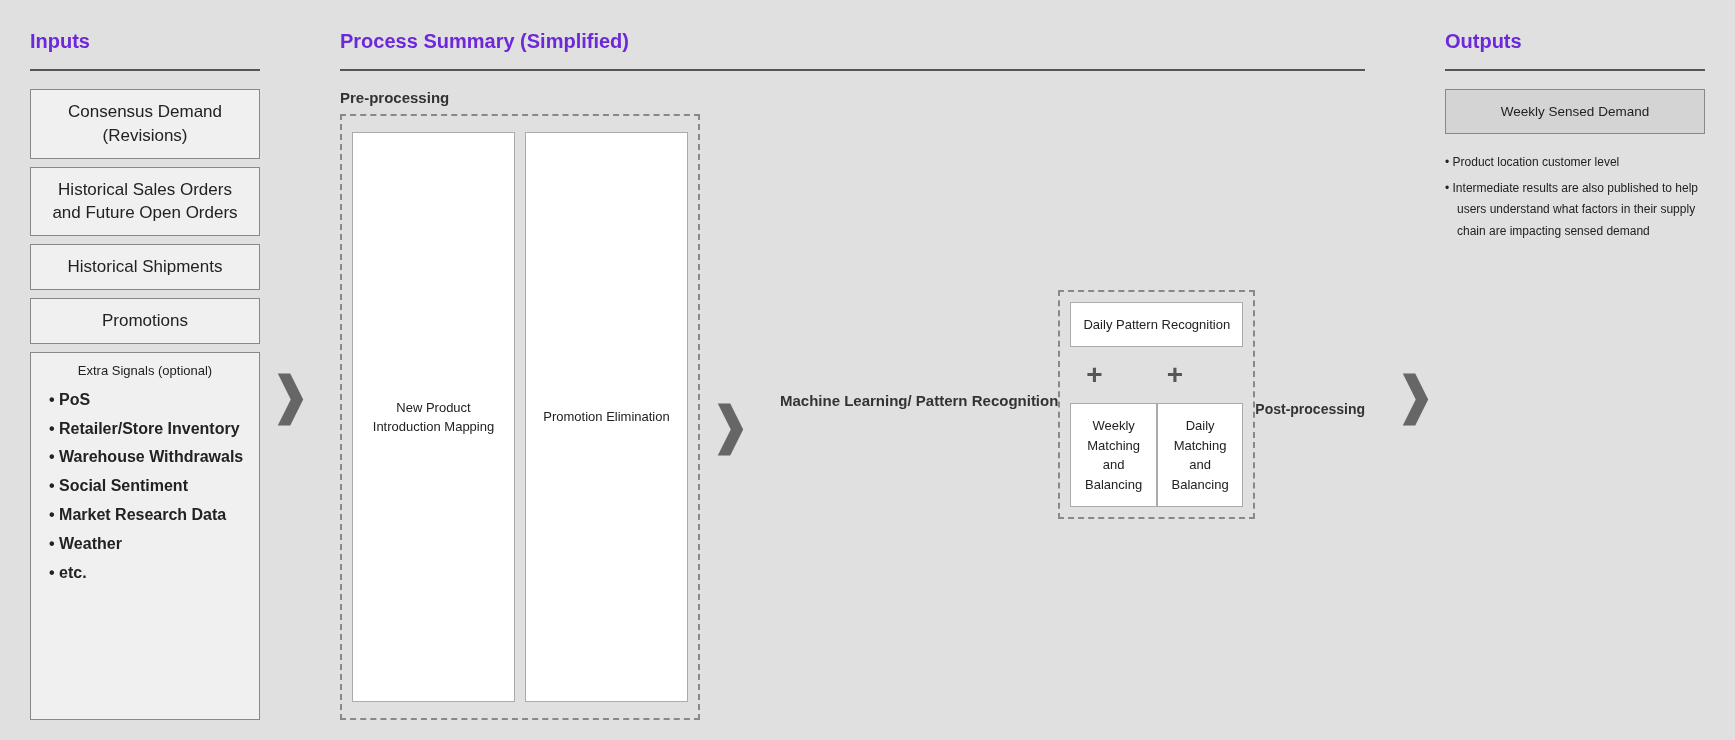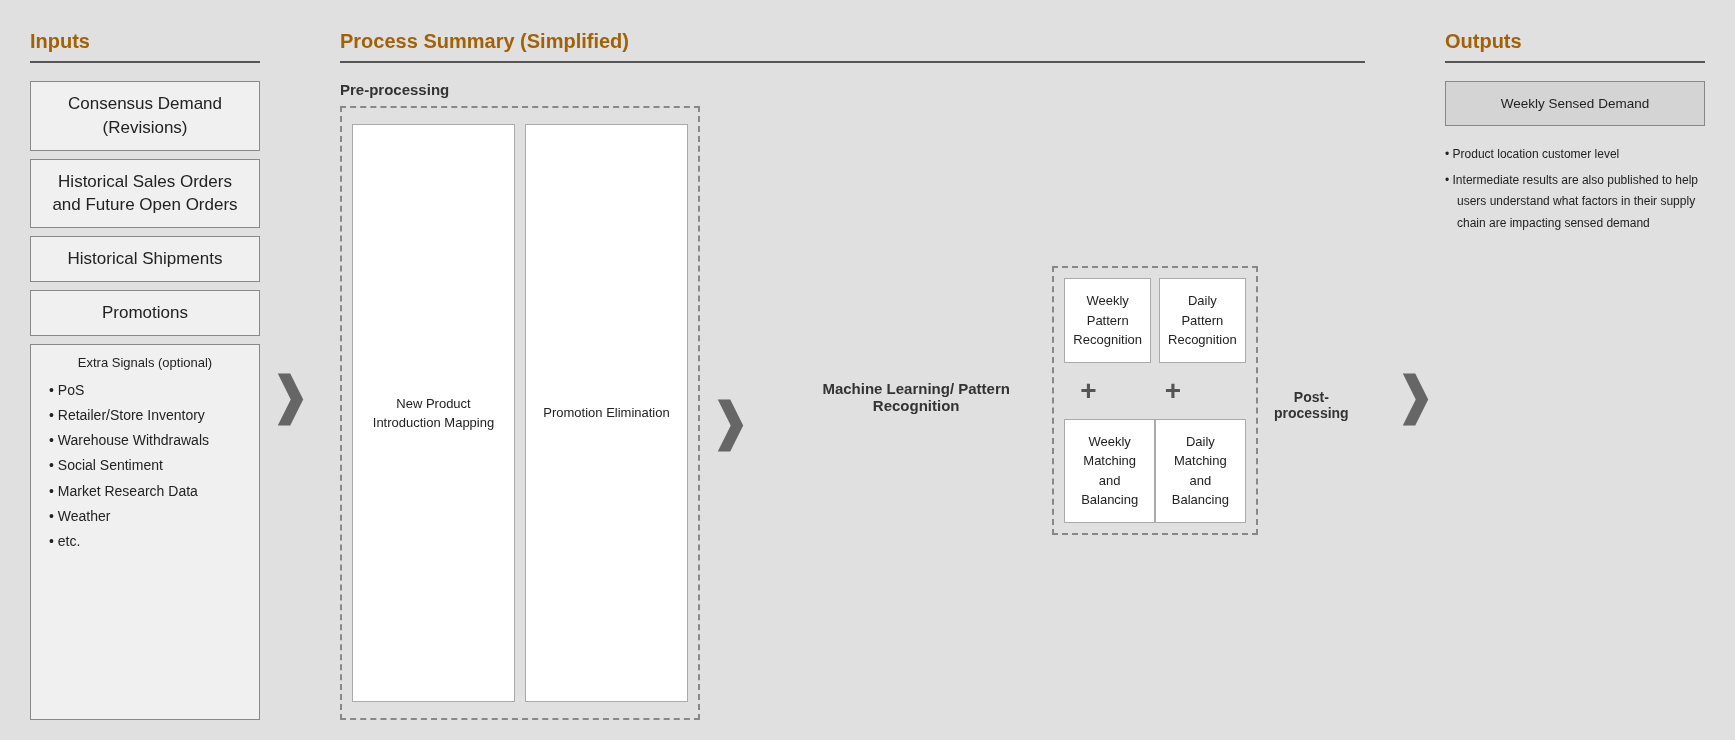--- a/index.html
+++ b/index.html
@@ -39,22 +39,22 @@
       width: 260px;
       flex-shrink: 0;
       display: flex;
       flex-direction: column;
     }
 
     
     .section-title {
       font-size: 20px;
       font-weight: bold;
-      color: #a16207;
-      padding-bottom: 8px;
+      color: #6d28d9;
+      padding-bottom: 16px;
       border-bottom: 2.5px solid #555;
       margin-bottom: 18px;
     }
 
     
     .input-box {
       background: #f0f0f0;
       border: 1.5px solid #888;
       padding: 10px 14px;
       text-align: center;
@@ -69,23 +69,24 @@
       margin-bottom: 0;
       flex: 1;
     }
     .extra-signals-title {
       text-align: center;
       margin-bottom: 8px;
       font-size: 13px;
     }
     .extra-signals-list {
       list-style: none;
-      font-size: 14px;
+      font-size: 16px;
       line-height: 1.8;
       padding-left: 4px;
+      font-weight: bold;
     }
     .extra-signals-list li::before {
       content: "• ";
     }
 
     
     .arrow-col {
       display: flex;
       align-items: center;
       justify-content: center;
@@ -294,23 +295,20 @@
       <div class="arrow-col">
         <div class="big-arrow">❱</div>
       </div>
 
       <div class="ml-section">
         <div class="ml-header">Machine Learning/ Pattern Recognition</div>
         <div class="ml-dashed">
 
           <div class="ml-top-row">
             <div class="ml-box">
-              <span>Weekly Pattern Recognition</span>
-            </div>
-            <div class="ml-box">
               <span>Daily Pattern Recognition</span>
             </div>
           </div>
 
           <div style="display: flex; flex-direction: row; gap: 8px; align-items: center; justify-content: space-around; padding: 4px 10px;">
             <div class="plus-icon">+</div>
             <div style="flex:1; display:flex; justify-content:center;">
               <div class="plus-icon">+</div>
             </div>
           </div>

